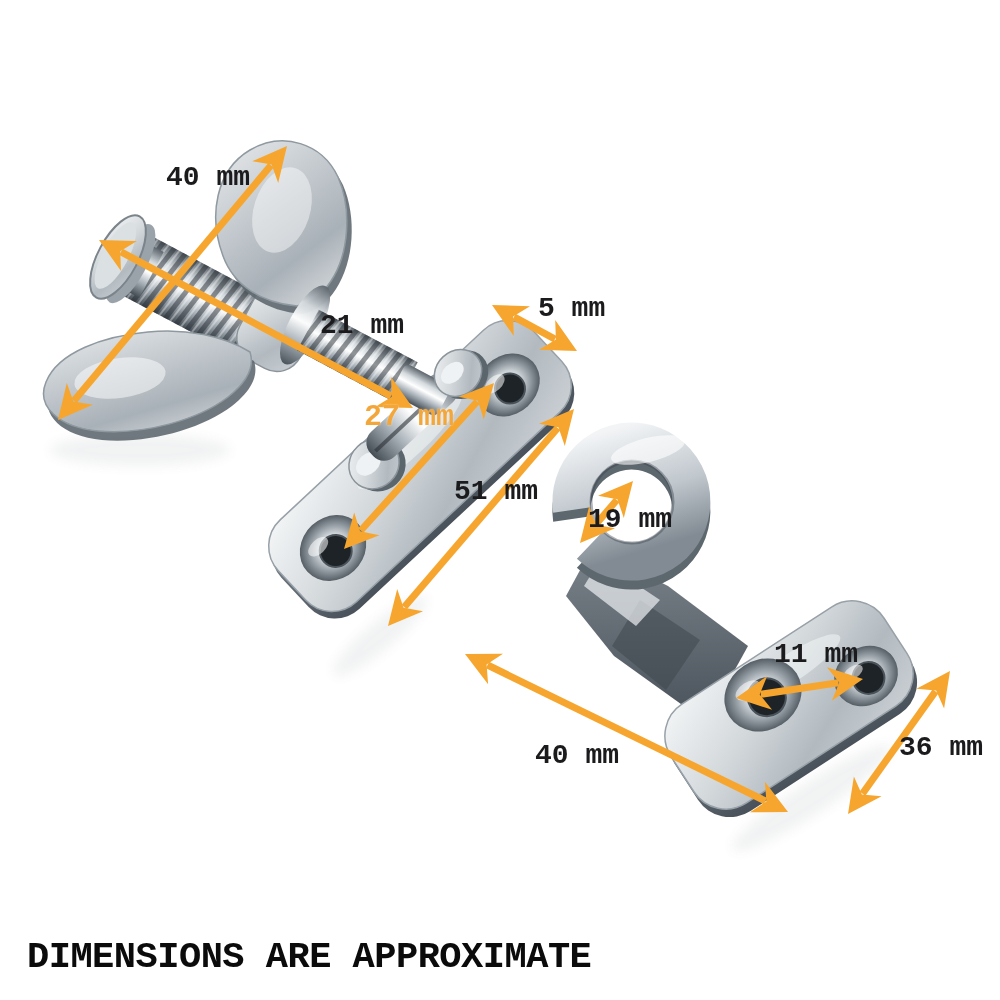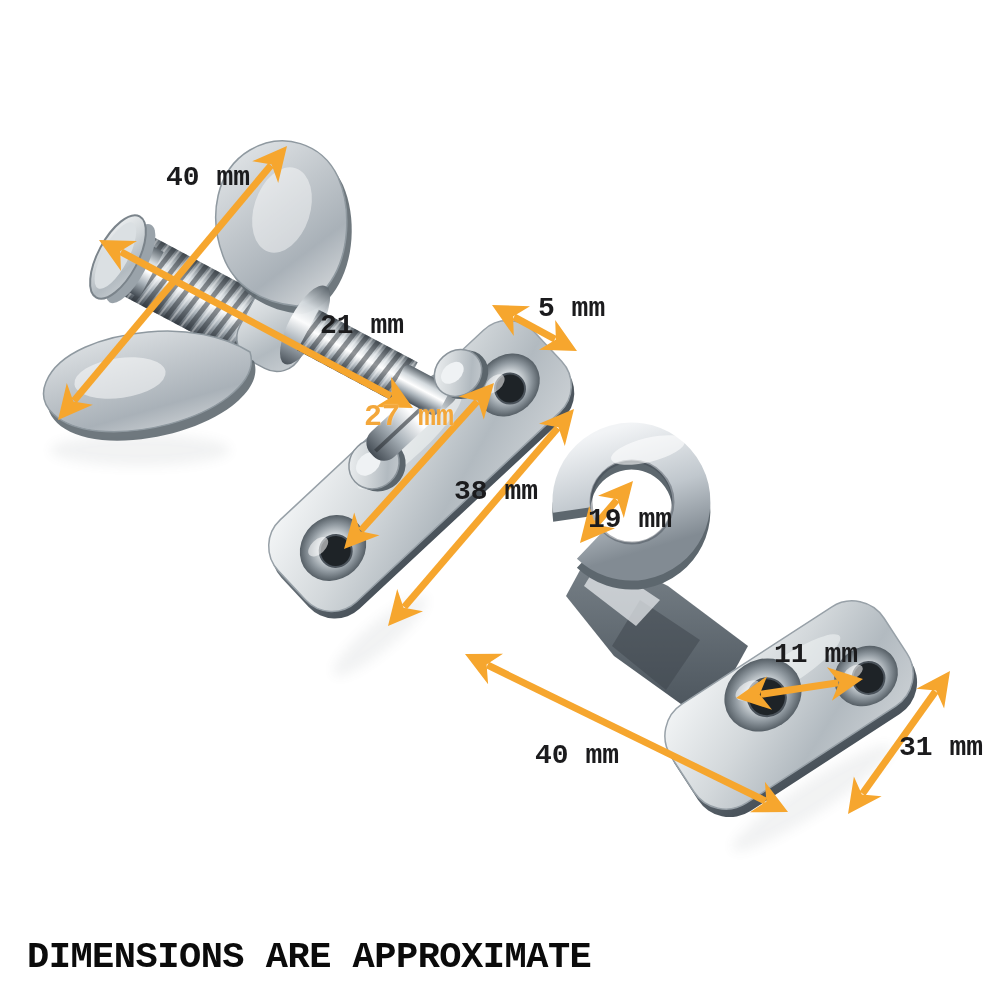--- a/index.html
+++ b/index.html
@@ -250,21 +250,21 @@
           <polygon points="848.0 814.0 881.6 796.2 861.9 794.5 853.9 776.4" fill="#F6A62E"></polygon>
         </g>
       </g>
   </svg>
 
   <div id="labels-layer">
       <div class="dim-label" style="left: 166px; top: 164px; color: rgb(27, 27, 29);">40 mm</div>
       <div class="dim-label" style="left: 320px; top: 312px; color: rgb(27, 27, 29);">21 mm</div>
       <div class="dim-label" style="left: 538px; top: 295px; color: rgb(27, 27, 29);">5 mm</div>
       <div class="dim-label orange" style="left: 364px; top: 402px; color: rgb(243, 167, 59);">27 mm</div>
-      <div class="dim-label" style="left: 454px; top: 478px; color: rgb(27, 27, 29);">38 mm</div>
+      <div class="dim-label" style="left: 454px; top: 478px; color: rgb(27, 27, 29);">51 mm</div>
       <div class="dim-label" style="left: 588px; top: 506px; color: rgb(27, 27, 29);">19 mm</div>
       <div class="dim-label" style="left: 774px; top: 641px; color: rgb(27, 27, 29); text-align: center;">11 mm</div>
       <div class="dim-label" style="left: 535px; top: 742px; color: rgb(27, 27, 29);">40 mm</div>
-      <div class="dim-label" style="left: 899px; top: 734px; color: rgb(27, 27, 29);">31 mm</div>
+      <div class="dim-label" style="left: 899px; top: 734px; color: rgb(27, 27, 29);">36 mm</div>
     </div>
 
   <div class="footer-note">DIMENSIONS ARE APPROXIMATE</div>
 </div>
 
 </body></html>

